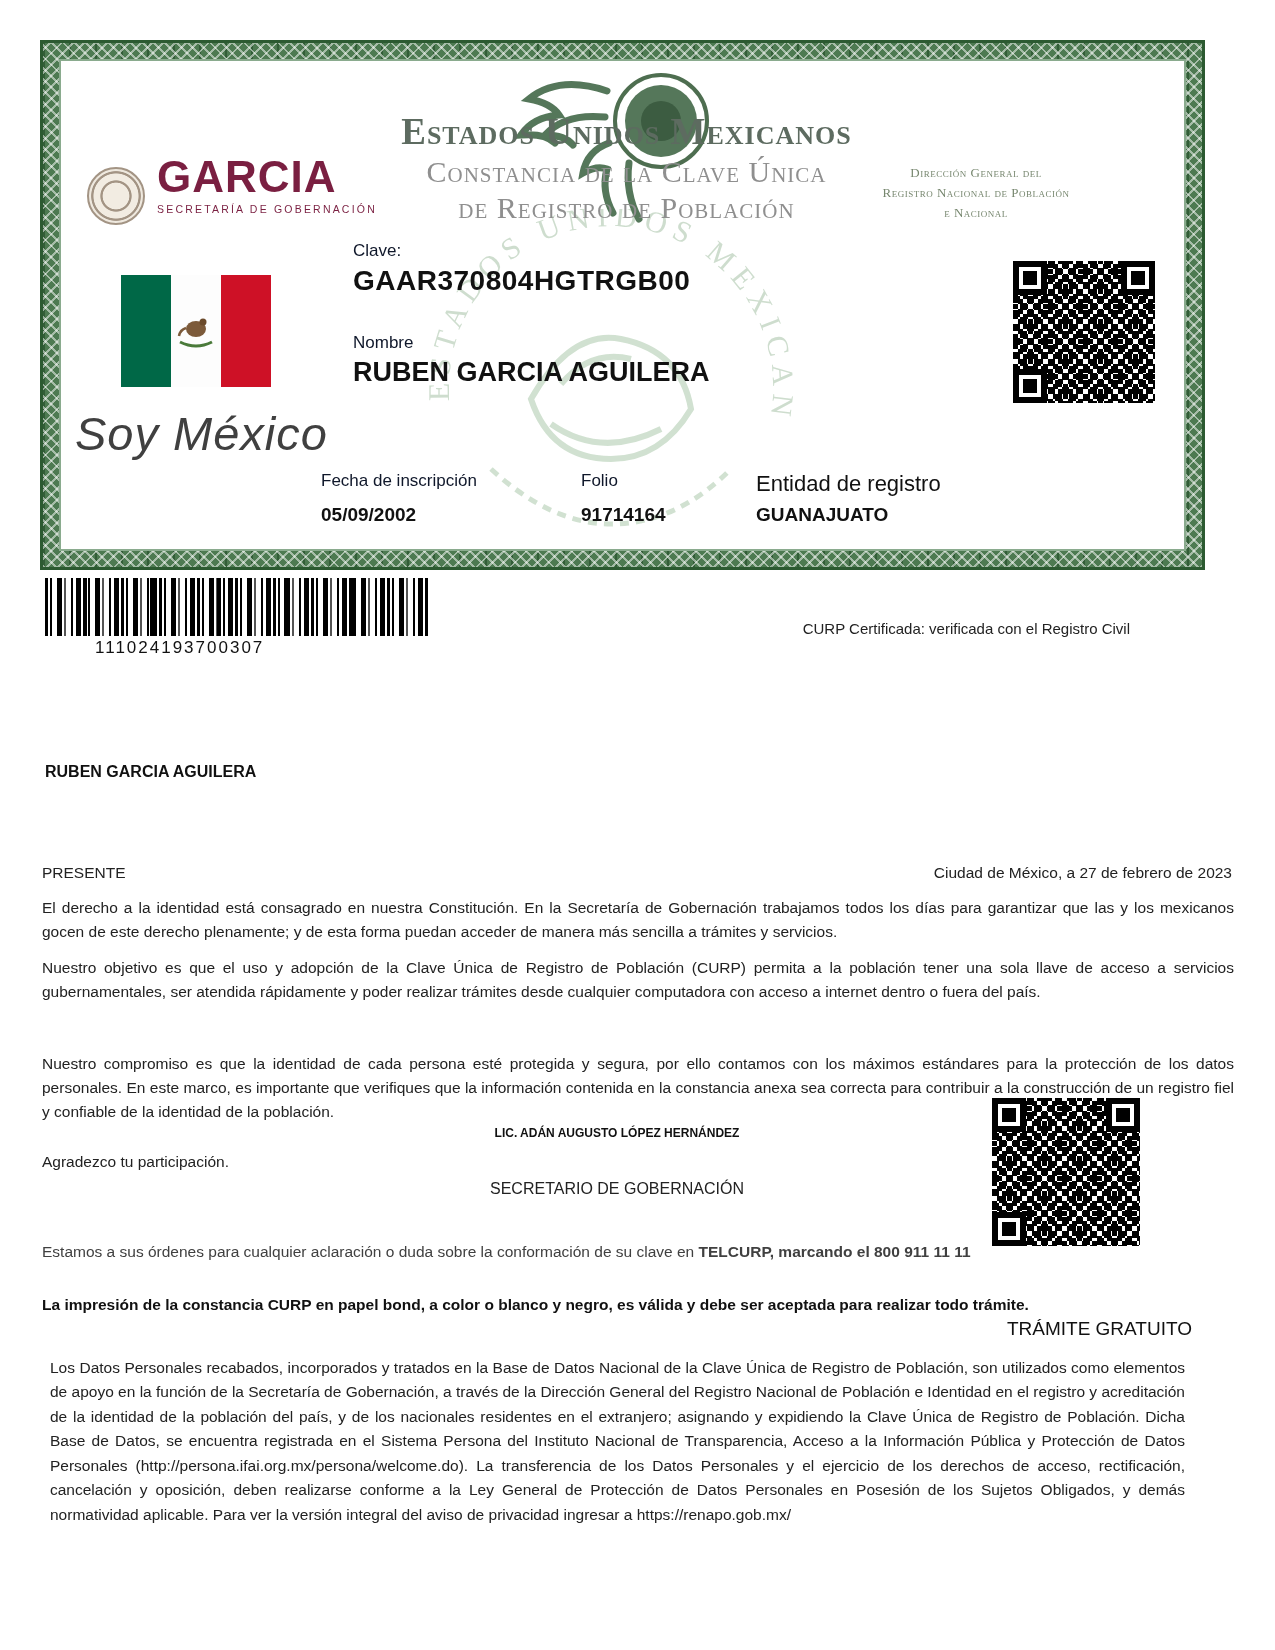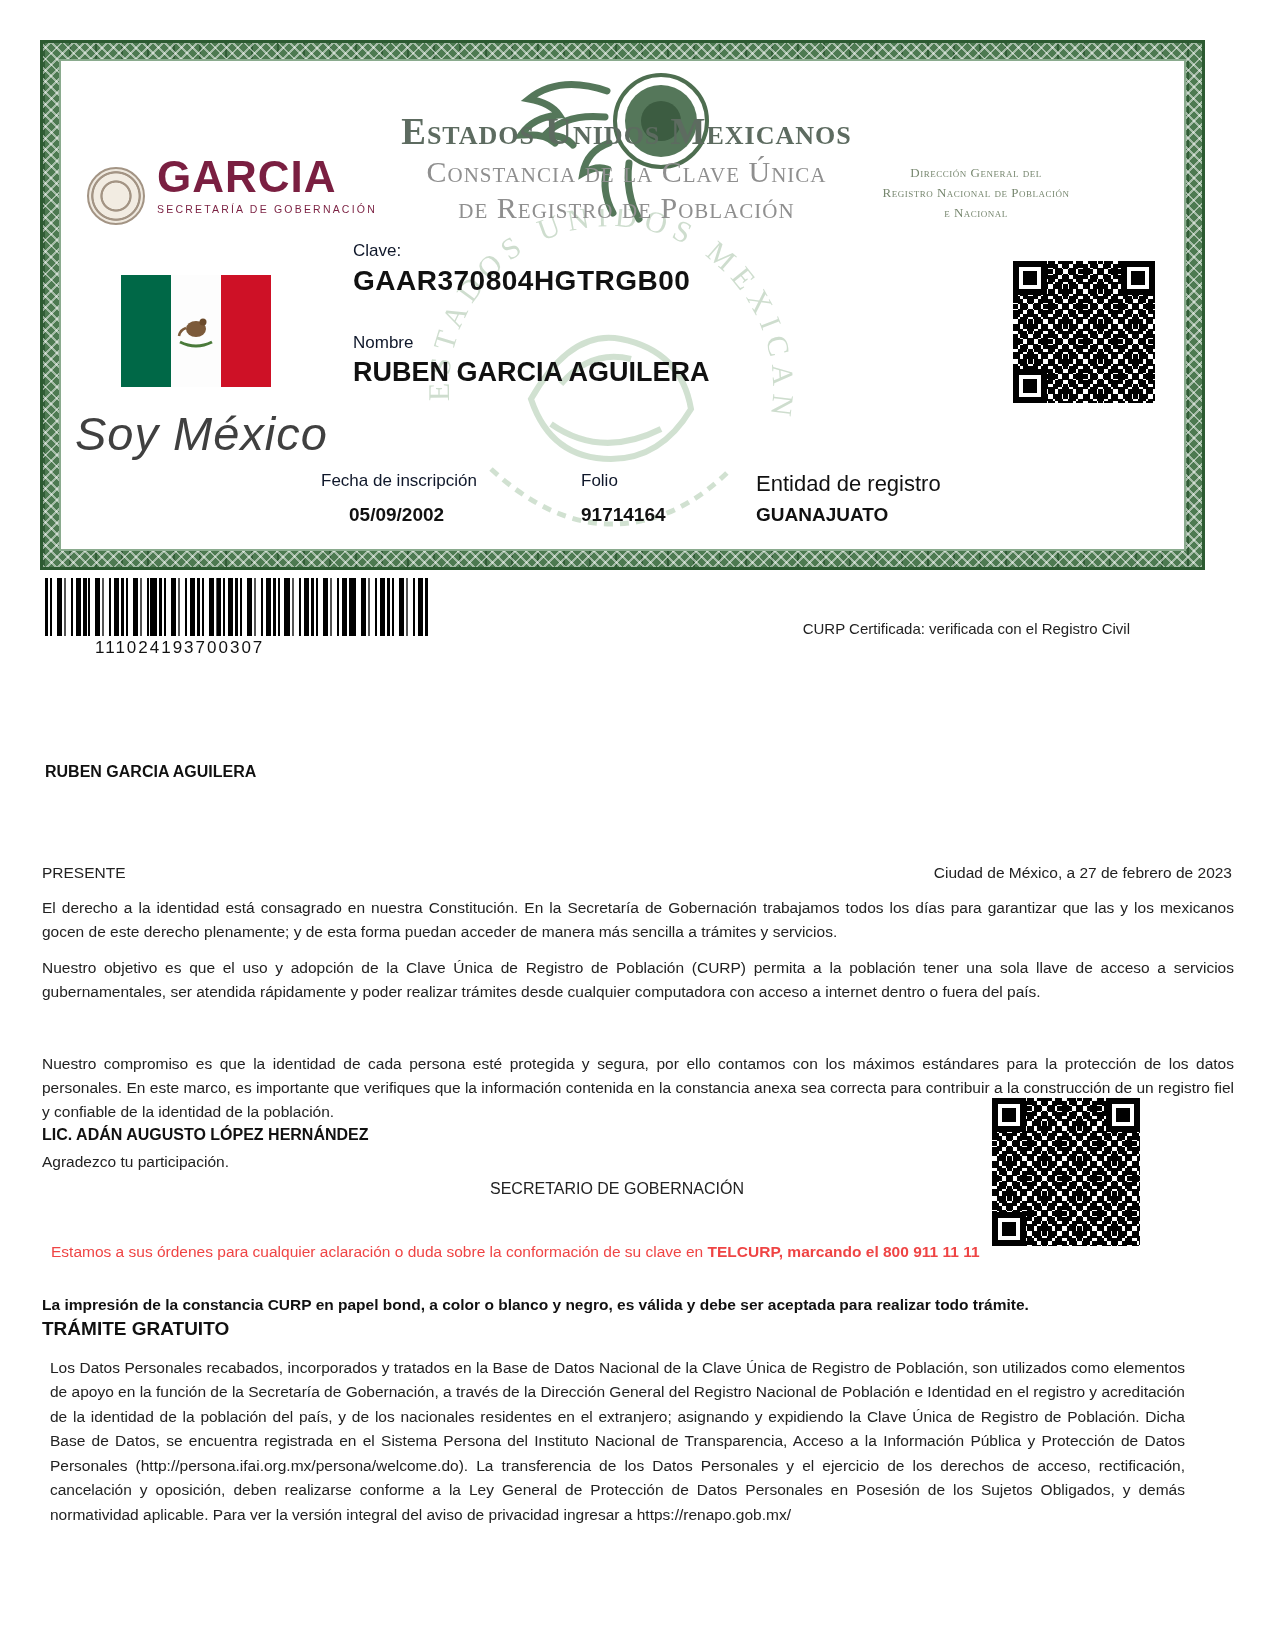--- a/index.html
+++ b/index.html
@@ -49,21 +49,21 @@
   
   .aztec{position:absolute; left:428px; top:-18px; pointer-events:none;}
   
   .f-label{position:absolute; font-size:17px; font-weight:normal; color:#0f172a;}
   .f-value{position:absolute; font-weight:bold; color:#111;}
   .clave-label{left:292px; top:180px;}
   .clave-value{left:292px; top:204px; font-size:28px; letter-spacing:.5px;}
   .nombre-label{left:292px; top:272px;}
   .nombre-value{left:292px; top:296px; font-size:27px;}
   .fecha-label{left:260px; top:410px;}
-  .fecha-value{left:260px; top:443px; font-size:19px;margin-left:28px;}
+  .fecha-value{left:260px; top:443px; font-size:19px;}
   .folio-label{left:520px; top:410px;}
   .folio-value{left:520px; top:443px; font-size:19px;}
   .entidad-label{left:695px; top:410px; font-weight:normal; font-size:22px; color:#111; position:absolute;}
   .entidad-value{left:695px; top:443px; font-size:19px;}
   
   .flag{position:absolute; left:60px; top:214px; width:150px; height:112px; display:flex;}
   .flag .band{flex:1;}
   .flag .green{background:#006847;}
   .flag .white{background:#fdfdfd; position:relative;}
   .flag .red{background:#ce1126;}
@@ -95,27 +95,27 @@
   }
   .barcode-num{position:absolute; left:95px; top:638px; font-size:17px; letter-spacing:2px; color:#111;}
   .cert-note{position:absolute; left:700px; top:620px; width:430px; text-align:right; font-size:15px; color:#222;}
   
   .recipient{position:absolute; left:45px; top:763px; font-size:16px; font-weight:bold; color:#111;}
   .presente-row{position:absolute; left:42px; top:864px; width:1190px; display:flex; justify-content:space-between; font-size:15.5px;}
   .paras{position:absolute; left:42px; top:896px; width:1192px; font-size:15.5px; line-height:1.55; text-align:justify; color:#222;}
   .paras p{margin:0 0 12px 0;}
   .paras p.gap{margin-bottom:48px;}
   .paras p.gap2{margin-bottom:26px;}
-  .sign-name{position:absolute; left:42px; top:1126px; width:1150px; font-size:16px; font-weight:bold; color:#111;}
+  .sign-name{position:absolute; left:42px; top:1126px; width:1150px; text-align:center; font-size:12px; font-weight:bold; color:#111;}
   .sign-title{position:absolute; left:42px; top:1180px; width:1150px; text-align:center; font-size:16px; color:#222;}
   .qr-bottom{left:992px; top:1098px; width:148px; height:148px;}
-  .contact{position:absolute; left:51px; top:1243px; width:940px; font-size:15.5px; color:#ef4444;}
+  .contact{position:absolute; left:42px; top:1243px; width:940px; font-size:15.5px; color:#404040;}
   .contact b{font-weight:bold;}
   .print-note{position:absolute; left:42px; top:1296px; width:1150px; font-size:15.5px; font-weight:bold; color:#111;}
-  .gratuito{position:absolute; left:42px; top:1318px; width:1150px; text-align:left; font-size:19px; font-weight:bold; color:#111;}
+  .gratuito{position:absolute; left:42px; top:1318px; width:1150px; text-align:right; font-size:19px; font-weight:normal; color:#111;}
   .privacy{position:absolute; left:50px; top:1356px; width:1135px; font-size:15.5px; line-height:1.58; text-align:justify; color:#222;}
 </style>
 </head>
 <body>
 
 <div class="page">
 
   <div class="cert-card">
     <div class="cert-frame"></div>
     <div class="cert-inner">

